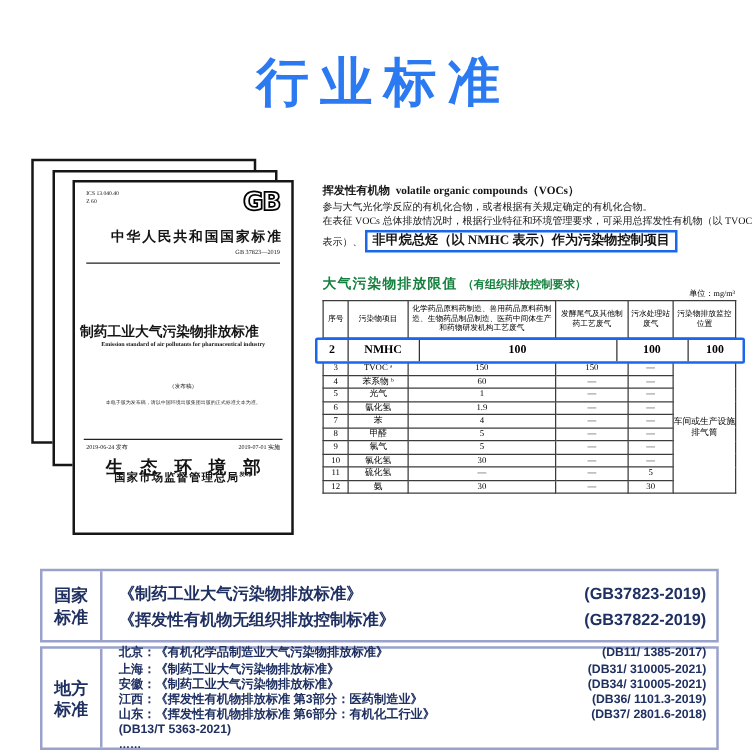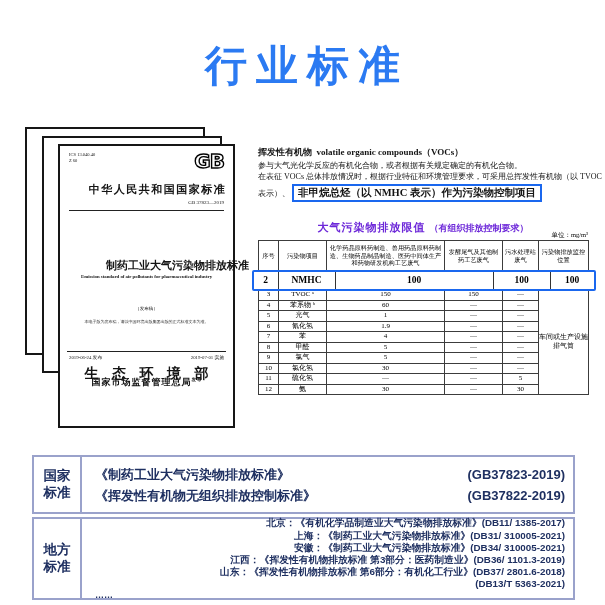--- a/index.html
+++ b/index.html
@@ -18,42 +18,42 @@
   .sheet-back{left:25px;top:127px;width:180px;height:228px;z-index:1;}
   .sheet-mid{left:42px;top:136px;width:180px;height:237px;z-index:2;}
   .sheet-front{left:58px;top:144px;width:177px;height:284px;z-index:3;font-family:"Liberation Serif",serif;color:var(--ink);}
   .cov-ics{position:absolute;top:6px;left:9px;font-size:4.5px;line-height:5.5px;}
   .cov-gb{position:absolute;top:3px;right:9px;font-size:20px;font-weight:900;
     font-family:"DejaVu Sans",sans-serif;color:#fff;-webkit-text-stroke:1.4px #000;letter-spacing:-1px;}
   .cov-nation{position:absolute;top:36px;left:0;width:100%;text-align:center;
     font-size:11px;font-weight:bold;letter-spacing:1.5px;white-space:nowrap;margin-left:11px;}
   .cov-stdno{position:absolute;top:54px;right:9px;font-size:5px;}
   .cov-rule1{position:absolute;top:64px;left:9px;right:9px;border-top:1px solid #222;}
-  .cov-cntitle{position:absolute;top:112px;left:16px;width:100%;text-align:right;font-size:11px;font-weight:bold;}
+  .cov-cntitle{position:absolute;top:112px;left:4px;width:100%;text-align:left;font-size:11px;font-weight:bold;}
   .cov-entitle{position:absolute;top:128px;left:6px;right:6px;text-align:center;font-size:4.8px;font-weight:bold;}
   .cov-draft{position:absolute;top:160px;left:0;width:100%;text-align:center;font-size:4.5px;}
   .cov-note{position:absolute;top:173px;left:8px;right:8px;text-align:center;font-size:4px;color:#333;}
   .cov-rule2{position:absolute;top:205px;left:7px;right:7px;border-top:1px solid #222;}
   .cov-dates{position:absolute;top:208px;left:9px;right:9px;display:flex;justify-content:space-between;font-size:4.8px;}
   .cov-issuer1{position:absolute;top:219px;left:0;width:100%;text-align:center;font-size:14px;font-weight:bold;letter-spacing:5px;text-indent:5px;}
   .cov-issuer2{position:absolute;top:230px;left:0;width:100%;text-align:center;font-size:9px;font-weight:bold;letter-spacing:1px;}
   .cov-issuer2 sup{font-size:4.5px;letter-spacing:0;}
 
   
   .voc{position:absolute;left:258px;top:147px;width:344px;font-family:"Liberation Serif",serif;color:var(--ink);}
   .voc-term{font-size:9px;font-weight:bold;line-height:11px;}
   .voc-def{font-size:8px;line-height:11px;margin-top:2px;}
   .voc-usage{font-size:8px;line-height:11px;}
   .voc-wrapline{margin-top:2px;font-size:8px;display:flex;align-items:center;}
   .hl-box{display:inline-block;border:2px solid var(--hl);padding:0 4px;font-size:10.5px;
     font-weight:bold;line-height:14px;margin-left:2px;white-space:nowrap;}
 
   
-  .tbl-title{position:absolute;left:258px;top:217px;width:330px;text-align:center;
-    font-family:"Liberation Serif",serif;font-weight:bold;color:#6d28d9;white-space:nowrap;}
+  .tbl-title{position:absolute;left:258px;top:217px;width:330px;
+    font-family:"Liberation Serif",serif;font-weight:bold;color:#15803d;white-space:nowrap;}
   .tbl-title .t-main{font-size:11px;letter-spacing:1px;}
   .tbl-title .t-sub{font-size:9px;}
   .tbl-unit{position:absolute;left:258px;top:231px;width:330px;text-align:right;
     font-size:6.5px;font-family:"Liberation Serif",serif;color:#000;}
   table.std{position:absolute;left:258px;top:240px;width:330px;border-collapse:collapse;
     table-layout:fixed;font-family:"Liberation Serif",serif;color:#000;background:#fff;}
   table.std th,table.std td{border:1px solid #3c3c3c;text-align:center;vertical-align:middle;padding:0;}
   table.std th{font-size:6.2px;font-weight:normal;line-height:7.6px;height:30px;padding:1px;}
   table.std td{font-size:7px;height:10.5px;line-height:9px;}
   td.merged-note{font-size:7px;line-height:9px;padding:0 2px;}
@@ -65,25 +65,25 @@
   .hl-no{width:25px;} .hl-item{width:57px;} .hl-v1{width:158px;} .hl-v2{width:57px;}
   .hl-v3{flex:1;border-right:none;}
 
   
   .std-box{position:absolute;left:32px;width:543px;border:2px solid var(--boxborder);
     display:flex;background:#fff;color:var(--navy);}
   .box-national{top:455px;height:59px;}
   .box-local{top:517px;height:83px;}
   .box-label{width:48px;border-right:2px solid var(--boxborder);display:flex;
     align-items:center;justify-content:center;font-weight:bold;font-size:13.5px;line-height:17px;}
-  .box-label span{display:block;width:2.05em;text-align:center;font-family:Liberation Mono, monospace;}
+  .box-label span{display:block;width:2.05em;text-align:center;}
   .box-content{flex:1;display:flex;flex-direction:column;justify-content:center;
     padding:4px 8px 4px 13px;font-weight:bold;}
   .nat-row{display:flex;justify-content:space-between;font-size:13px;line-height:21px;}
-  .loc-row{display:flex;justify-content:flex-end;font-size:9.8px;line-height:12.2px;white-space:nowrap;}
+  .loc-row{display:flex;justify-content:space-between;font-size:9.8px;line-height:12.2px;white-space:nowrap;}
   .loc-left{display:flex;}
   .loc-more{font-size:9px;line-height:9px;}
 </style>
 </head>
 <body>
 
 <div class="page">
 
   <div class="main-title">行业标准</div>
 

